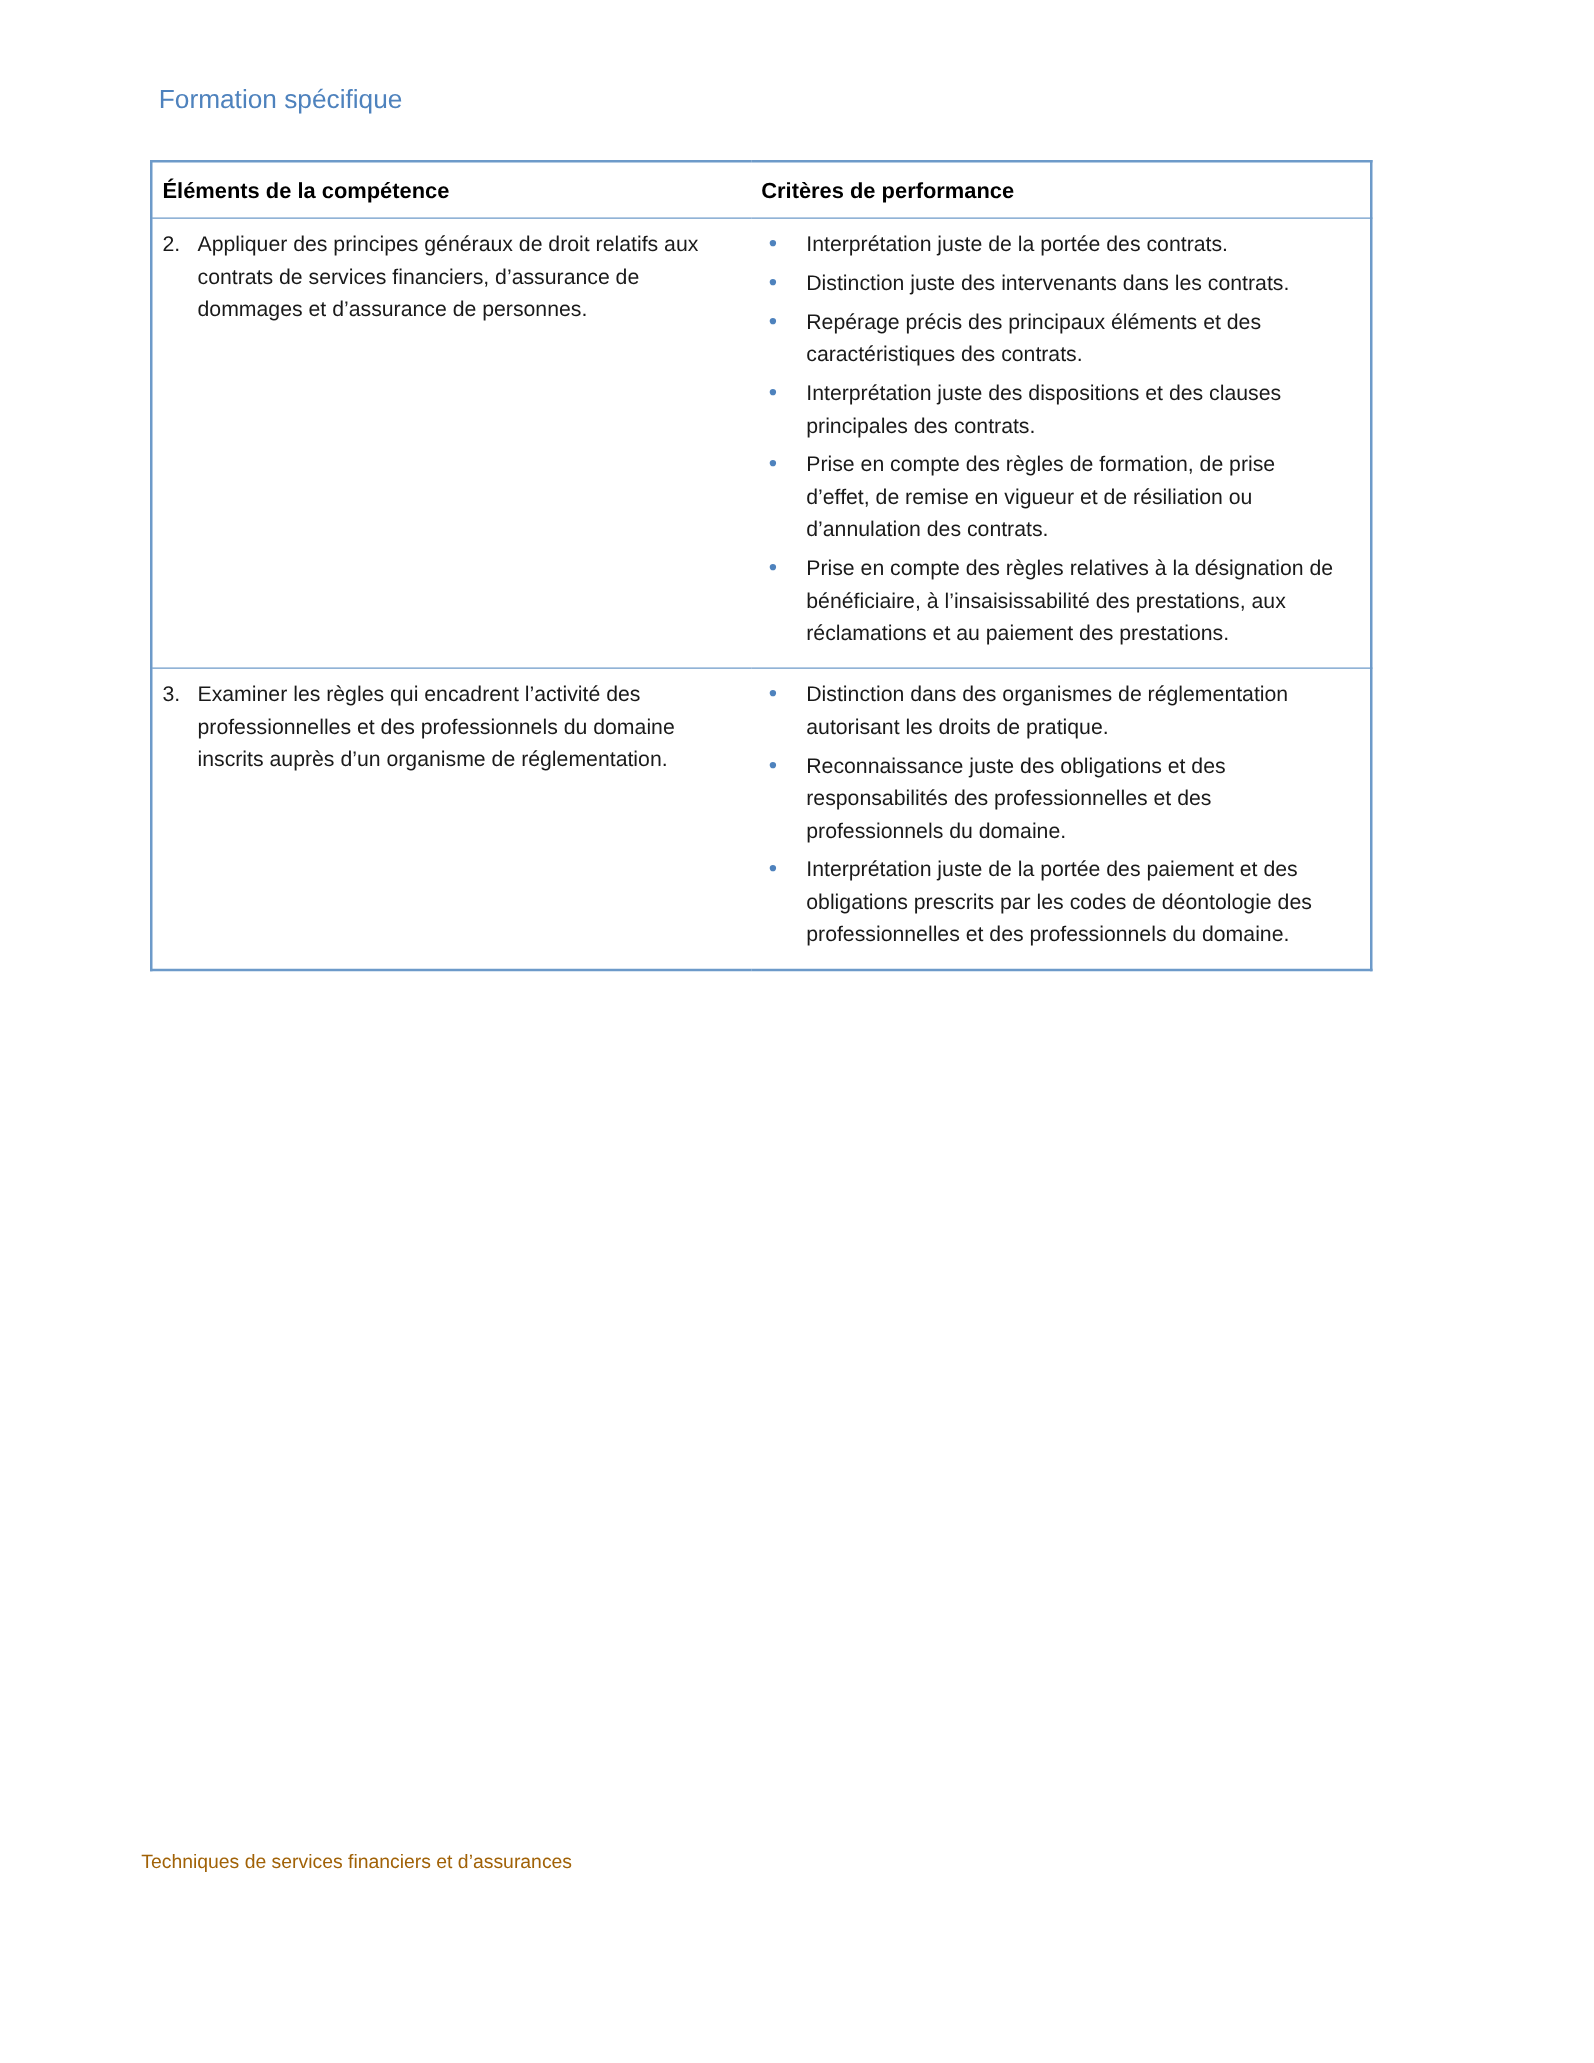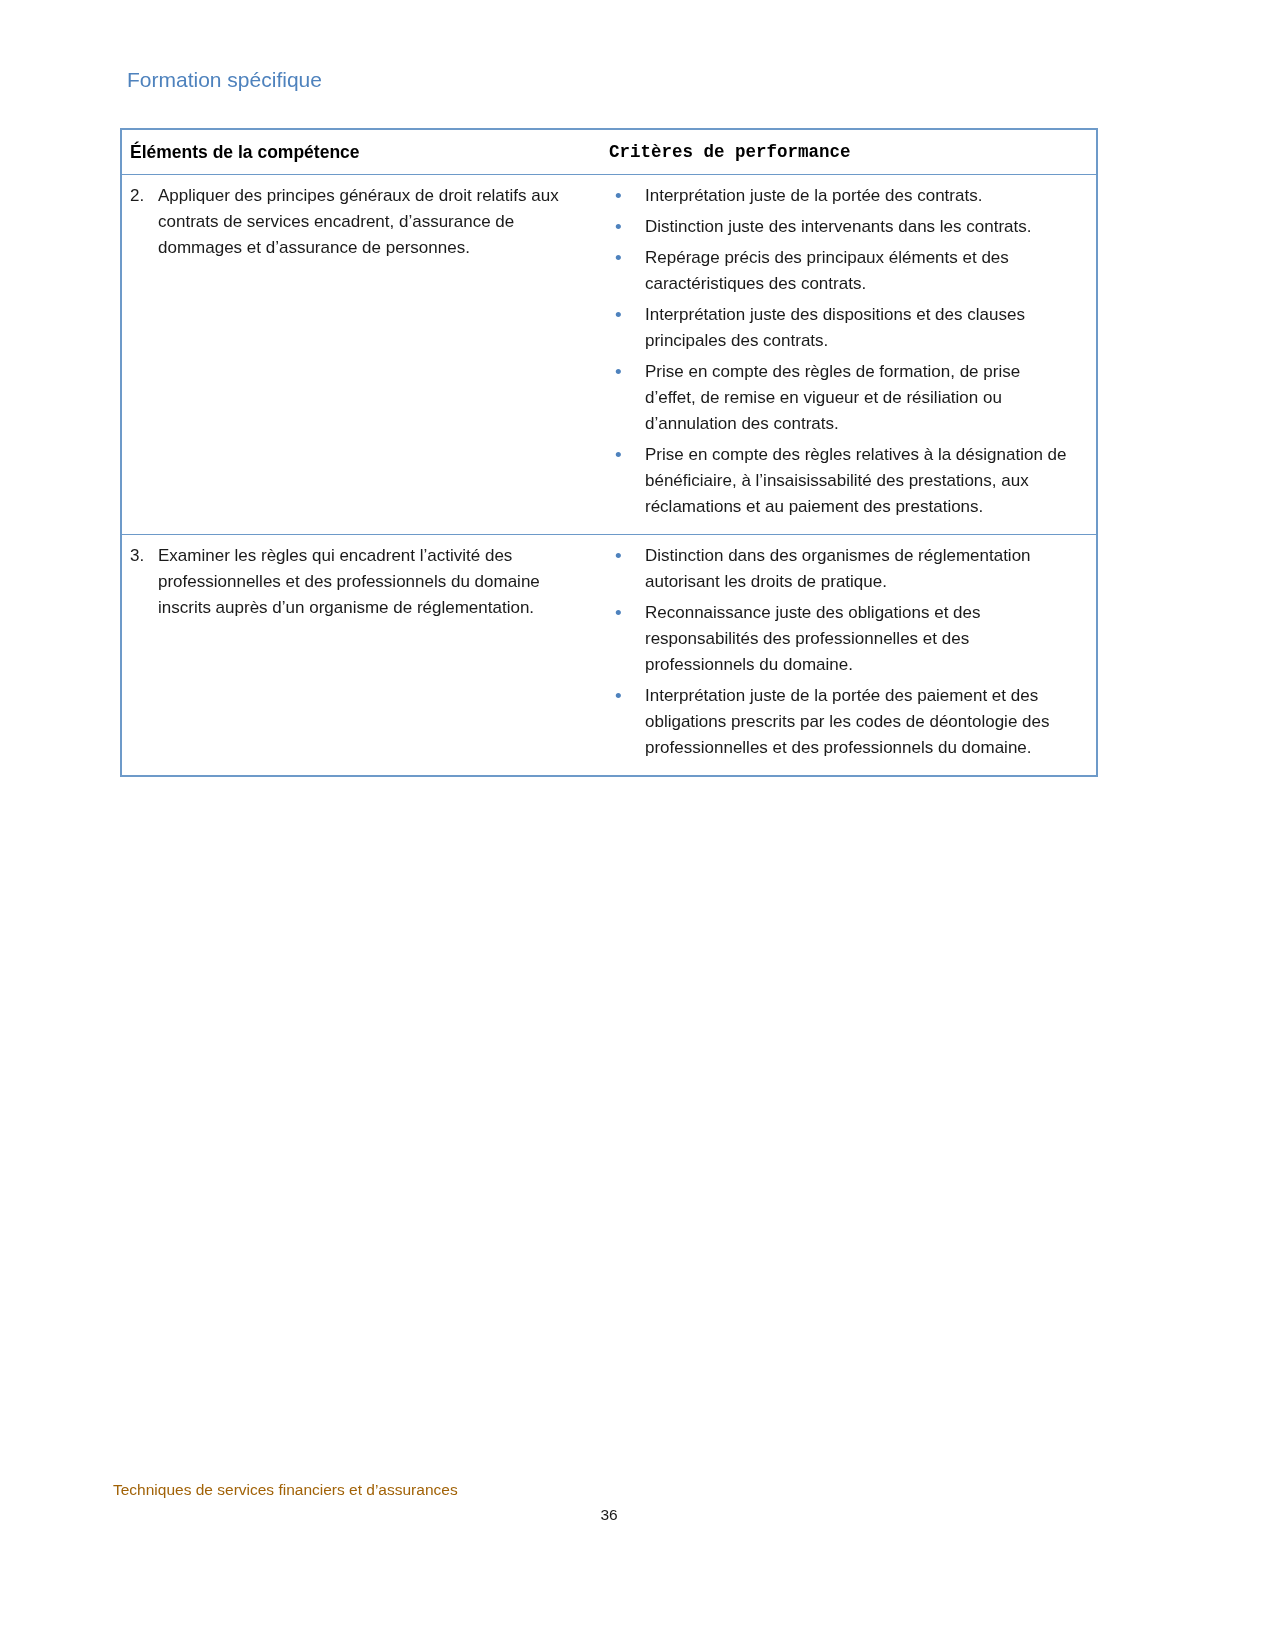--- a/index.html
+++ b/index.html
@@ -40,21 +40,21 @@
   table.comp-table th {
     text-align: left;
     font-weight: bold;
     font-size: 17.5px;
     color: #000000;
     padding: 9px 8px 9px 8px;
     border-bottom: 1px solid #6d9ac9;
     vertical-align: top;
   }
   th.col-left { width: 480px; margin-left: 26px; }
-  th.col-right { padding-left: 13px; font-family: Liberation Mono, monospace; }
+  th.col-right { padding-left: 13px; }
   table.comp-table td {
     vertical-align: top;
     padding-top: 8px;
     padding-bottom: 14px;
   }
   tr.comp-row + tr.comp-row td {
     border-top: 1px solid #6d9ac9;
   }
   td.element-cell { padding-left: 8px; padding-right: 18px; }
   td.criteria-cell { padding-left: 13px; padding-right: 22px; }
@@ -110,21 +110,21 @@
       <tr>
         <th class="col-left">Éléments de la compétence</th>
         <th class="col-right">Critères de performance</th>
       </tr>
     </thead>
     <tbody>
       <tr class="comp-row">
         <td class="element-cell">
           <div class="element">
             <span class="num">2.</span>
-            <span class="element-text">Appliquer des principes généraux de droit relatifs aux contrats de services encadrent, d’assurance de dommages et d’assurance de personnes.</span>
+            <span class="element-text">Appliquer des principes généraux de droit relatifs aux contrats de services financiers, d’assurance de dommages et d’assurance de personnes.</span>
           </div>
         </td>
         <td class="criteria-cell">
           <ul class="criteria-list">
             <li>Interprétation juste de la portée des contrats.</li>
             <li>Distinction juste des intervenants dans les contrats.</li>
             <li>Repérage précis des principaux éléments et des caractéristiques des contrats.</li>
             <li>Interprétation juste des dispositions et des clauses principales des contrats.</li>
             <li>Prise en compte des règles de formation, de prise d’effet, de remise en vigueur et de résiliation ou d’annulation des contrats.</li>
             <li>Prise en compte des règles relatives à la désignation de bénéficiaire, à l’insaisissabilité des prestations, aux réclamations et au paiement des prestations.</li>
@@ -144,15 +144,14 @@
             <li>Reconnaissance juste des obligations et des responsabilités des professionnelles et des professionnels du domaine.</li>
             <li>Interprétation juste de la portée des paiement et des obligations prescrits par les codes de déontologie des professionnelles et des professionnels du domaine.</li>
           </ul>
         </td>
       </tr>
     </tbody>
   </table>
 
   <div class="footer-text">Techniques de services financiers et d’assurances</div>
 
-  <div class="page-number">36</div>
 
 </div>
 
 </body></html>

